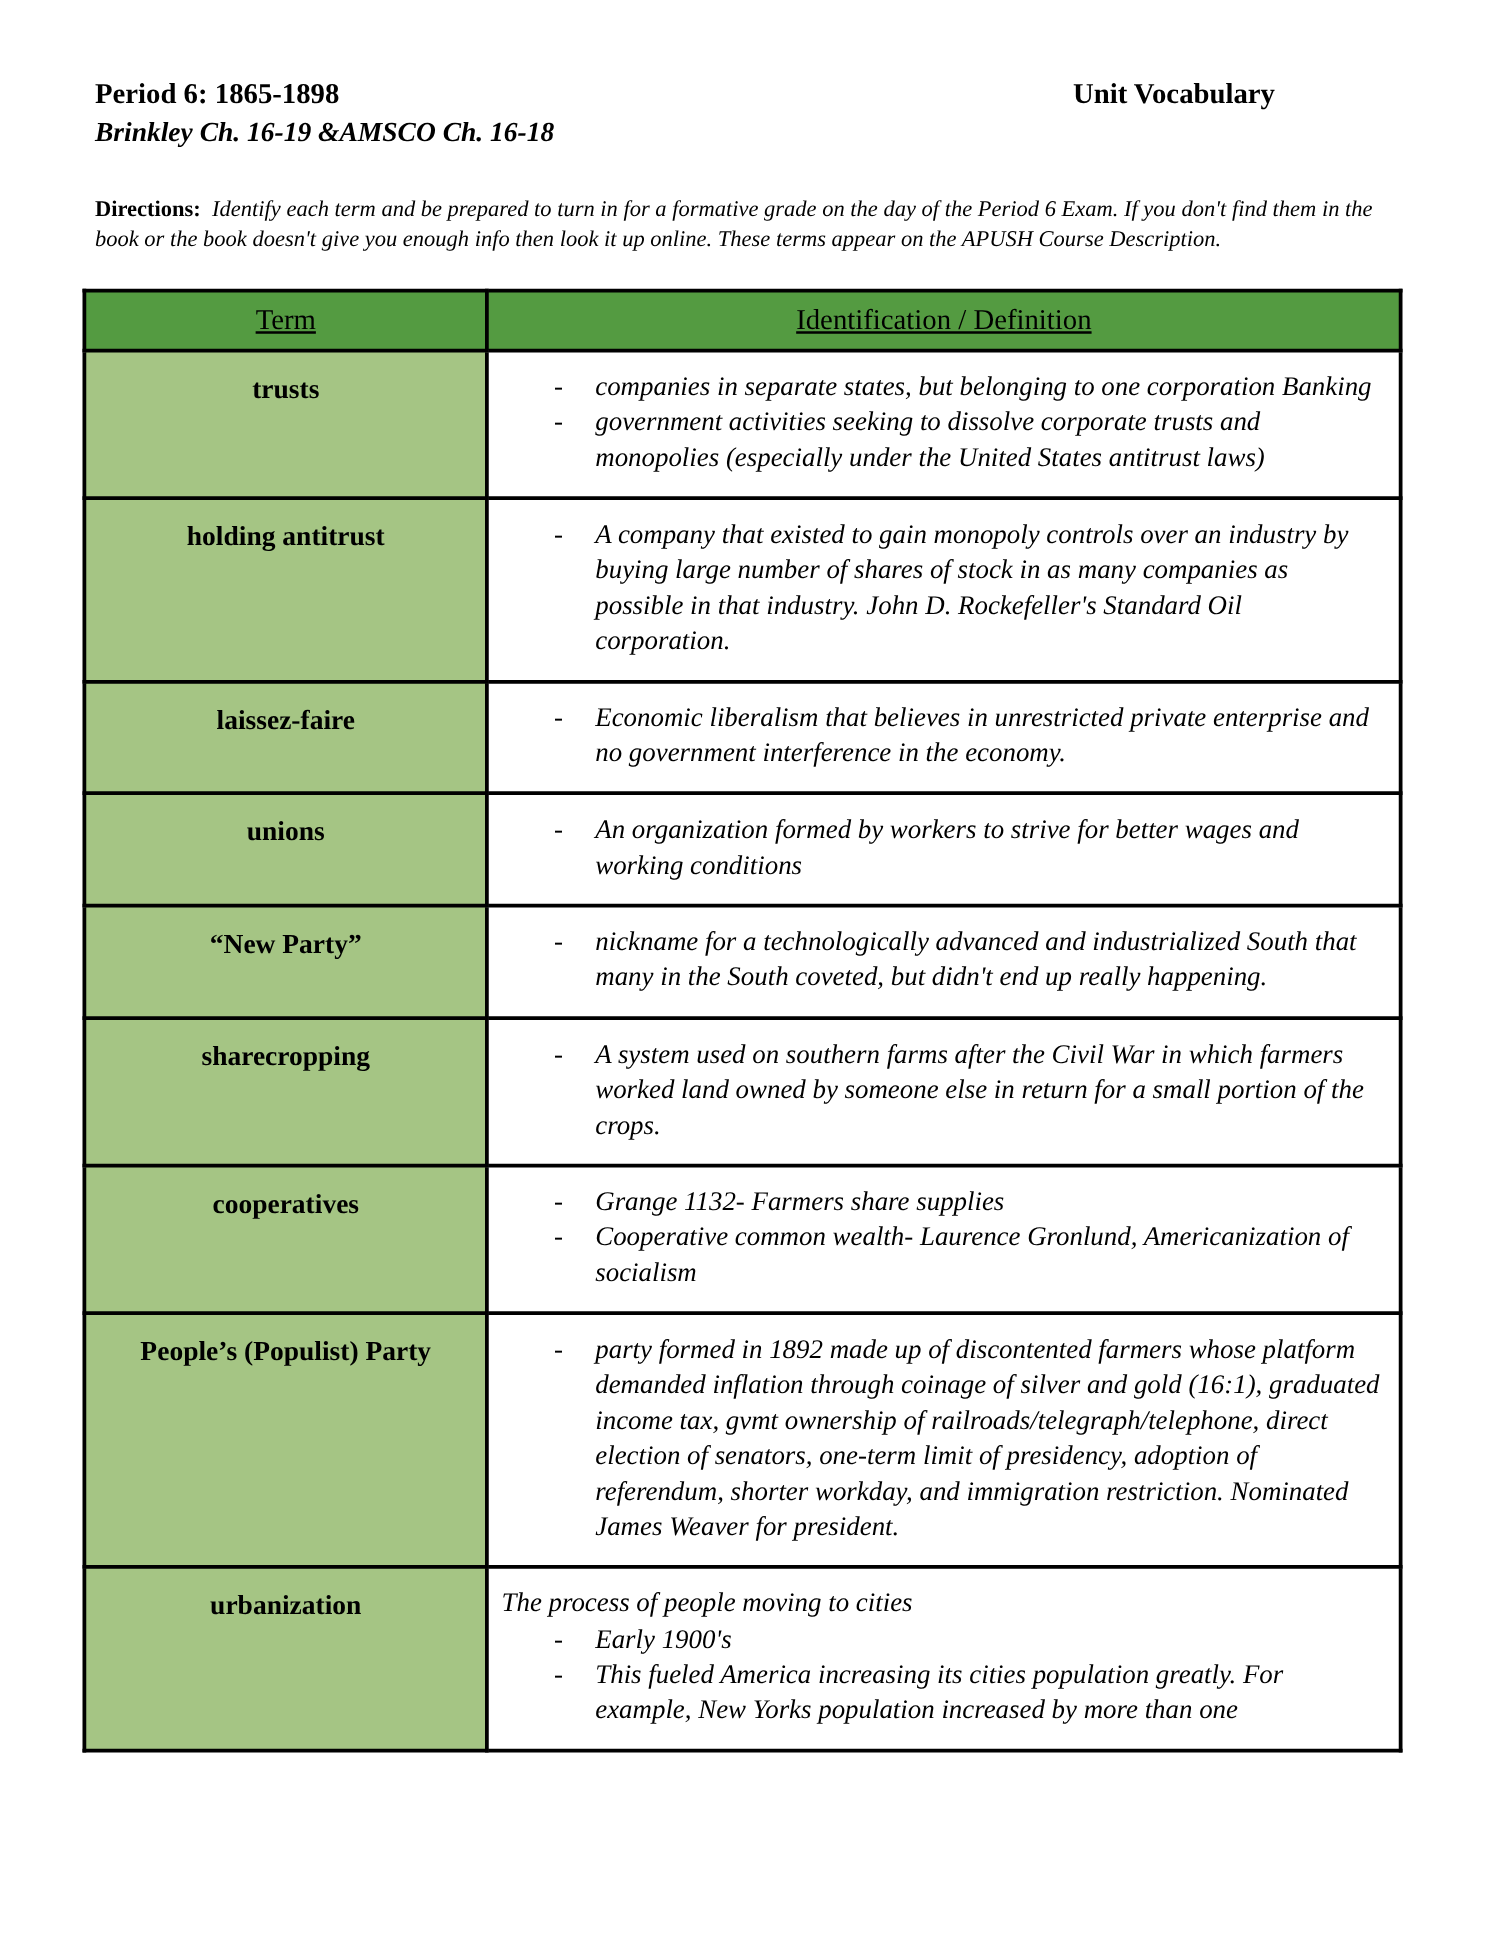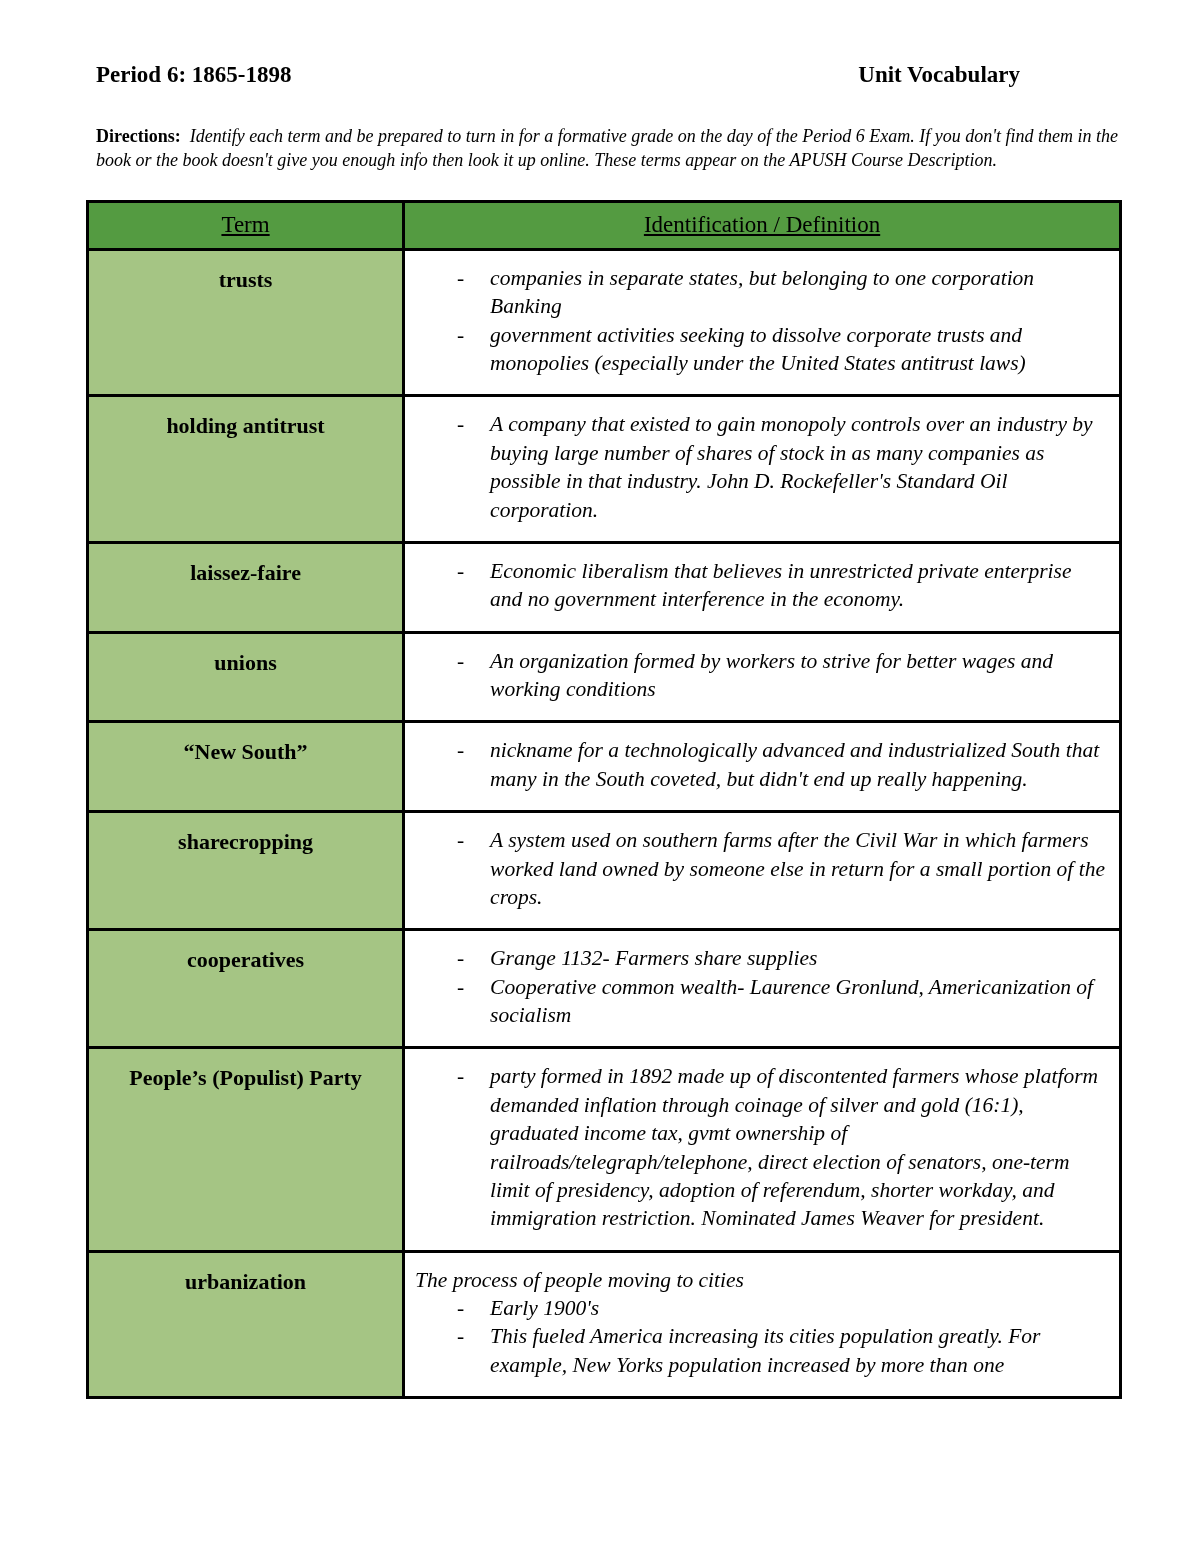--- a/index.html
+++ b/index.html
@@ -11,21 +11,21 @@
   html, body {
     margin: 0; padding: 0;
     background: #ffffff;
   }
   body {
     width: 1200px; height: 1553px;
     overflow: hidden;
     font-family: "Liberation Serif", "DejaVu Serif", serif;
     color: #000;
   }
-  .page { padding: 62px 78px 0 96px; }
+  .page { padding: 62px 78px 0 76px; }
 
   .header-row {
     display: flex;
     justify-content: space-between;
     align-items: baseline;
     padding-right: 102px;
     font-weight: bold;
     font-size: 23px;
   }
   .subtitle {
@@ -88,20 +88,21 @@
 </style>
 </head>
 <body>
 
 <div class="page">
 
   <div class="header-row">
     <span>Period 6: 1865-1898</span>
     <span>Unit Vocabulary</span>
   </div>
+  <div class="subtitle">Brinkley Ch. 16-19 &amp;AMSCO Ch. 16-18</div>
 
   <p class="directions"><span class="label">Directions:</span>&nbsp; <span class="text">Identify each term and be prepared to turn in for a formative grade on the day of the Period 6 Exam.  If you don't find them in the book or the book doesn't give you enough info then look it up online. These terms appear on the APUSH Course Description.</span></p>
 
   <table class="vocab">
     <thead>
       <tr>
         <th class="col-head"><span class="underline">Term</span></th>
         <th class="col-head"><span class="underline">Identification / Definition</span></th>
       </tr>
     </thead>
@@ -145,21 +146,21 @@
     <td class="term">unions</td>
     <td class="def">
             <div class="line bullet">
               <span class="dash">-</span>
               <span class="txt">An organization formed by workers to strive for better wages and working conditions</span>
             </div>
           </td>
   </tr>
 
   <tr>
-    <td class="term">“New South”</td>
+    <td class="term">“New Party”</td>
     <td class="def">
             <div class="line bullet">
               <span class="dash">-</span>
               <span class="txt">nickname for a technologically advanced and industrialized South that many in the South coveted, but didn't end up really happening.</span>
             </div>
           </td>
   </tr>
 
   <tr>
     <td class="term">sharecropping</td>

